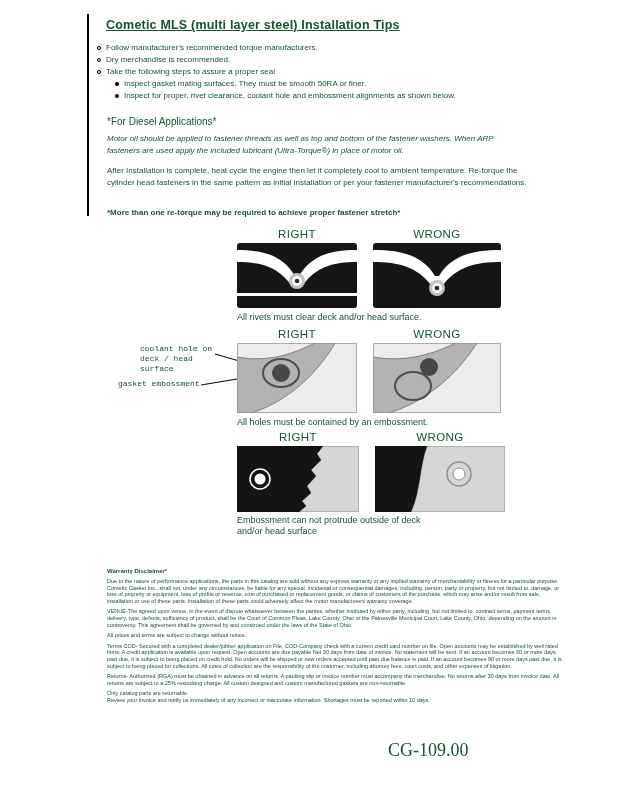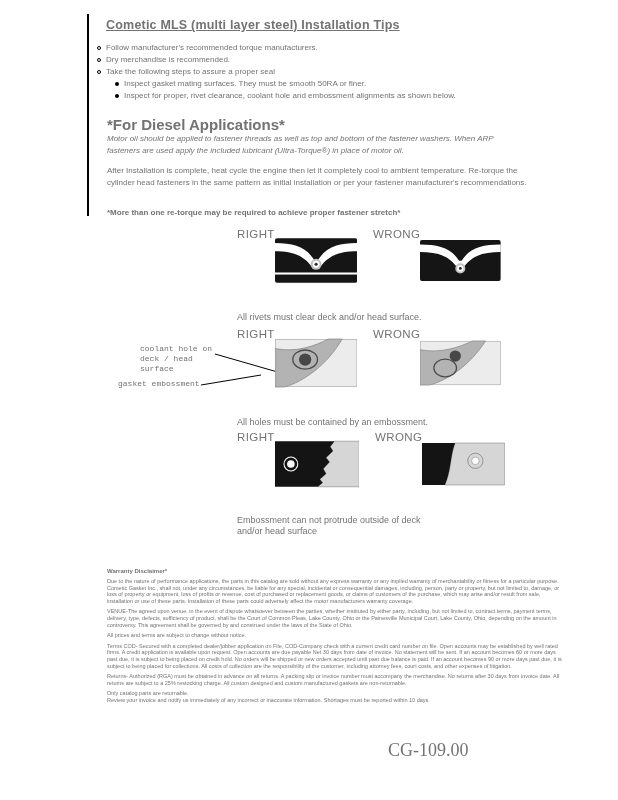--- a/index.html
+++ b/index.html
@@ -1,37 +1,37 @@
 <!DOCTYPE html>
 <html><head>
 <meta charset="utf-8">
 <style>
   * { margin:0; padding:0; box-sizing:border-box; }
   html,body { background:#ffffff; }
   .page {
     position:relative; width:610px; height:800px; background:#ffffff;
-    font-family:"Liberation Sans", sans-serif; color:#737373; overflow:hidden;
+    font-family:"Liberation Sans", sans-serif; color:#14532d; overflow:hidden;
   }
   .left-rule { position:absolute; left:87px; top:14px; width:2px; height:202px; background:#000; }
   .title {
     position:absolute; left:106px; top:18px;
     font-size:12.5px; font-weight:bold; text-decoration:underline; letter-spacing:0.2px;
   }
   .tips { position:absolute; left:97px; top:42px; width:480px; font-size:8px; line-height:12px; }
   .b-row { display:flex; gap:5px; align-items:flex-start; }
   .b-row.sub { margin-left:18px; }
   .b-ring { flex:0 0 auto; width:4px; height:4px; border:1px solid #000; border-radius:50%; margin-top:3.5px; }
   .b-dot  { flex:0 0 auto; width:4px; height:4px; background:#000; border-radius:50%; margin-top:3.5px; }
-  .diesel-heading { position:absolute; left:107px; top:116px; font-size:15px; font-weight:bold; }
+  .diesel-heading { position:absolute; left:107px; top:116px; font-size:10px; font-weight:normal; }
   .para { position:absolute; left:107px; width:420px; font-size:8px; line-height:12px; }
   .para.p1 { top:133px;font-style:italic; }
   .para.p2 { top:165px; }
   .para.p3 { top:207px; width:460px;font-weight:bold; }
   .diag-row { position:absolute; display:flex; gap:16px; }
-  .diag-col { display:flex; }
+  .diag-col { display:flex; flex-direction:column; }
   .rw-label { font-size:11.5px; text-align:center; letter-spacing:0.4px; height:14px; margin-bottom:1px; }
   .diag-caption { position:absolute; font-size:9px; line-height:11px; }
   .side-label { position:absolute; font-size:8px; line-height:10px;font-family:Liberation Mono, monospace; }
   .connector { position:absolute; left:195px; top:342px; }
   .warranty { position:absolute; left:107px; top:568px; width:458px; }
   .warranty h3 { font-size:6px; font-weight:bold; margin-bottom:3px; }
   .warranty p { font-size:5.5px; line-height:6.6px; margin-top:4px; }
   .warranty p.tight { margin-top:0.5px; }
   .footer-code { position:absolute; left:388px; top:740px; font-family:"Liberation Serif", serif; font-size:18px; }
 </style>

